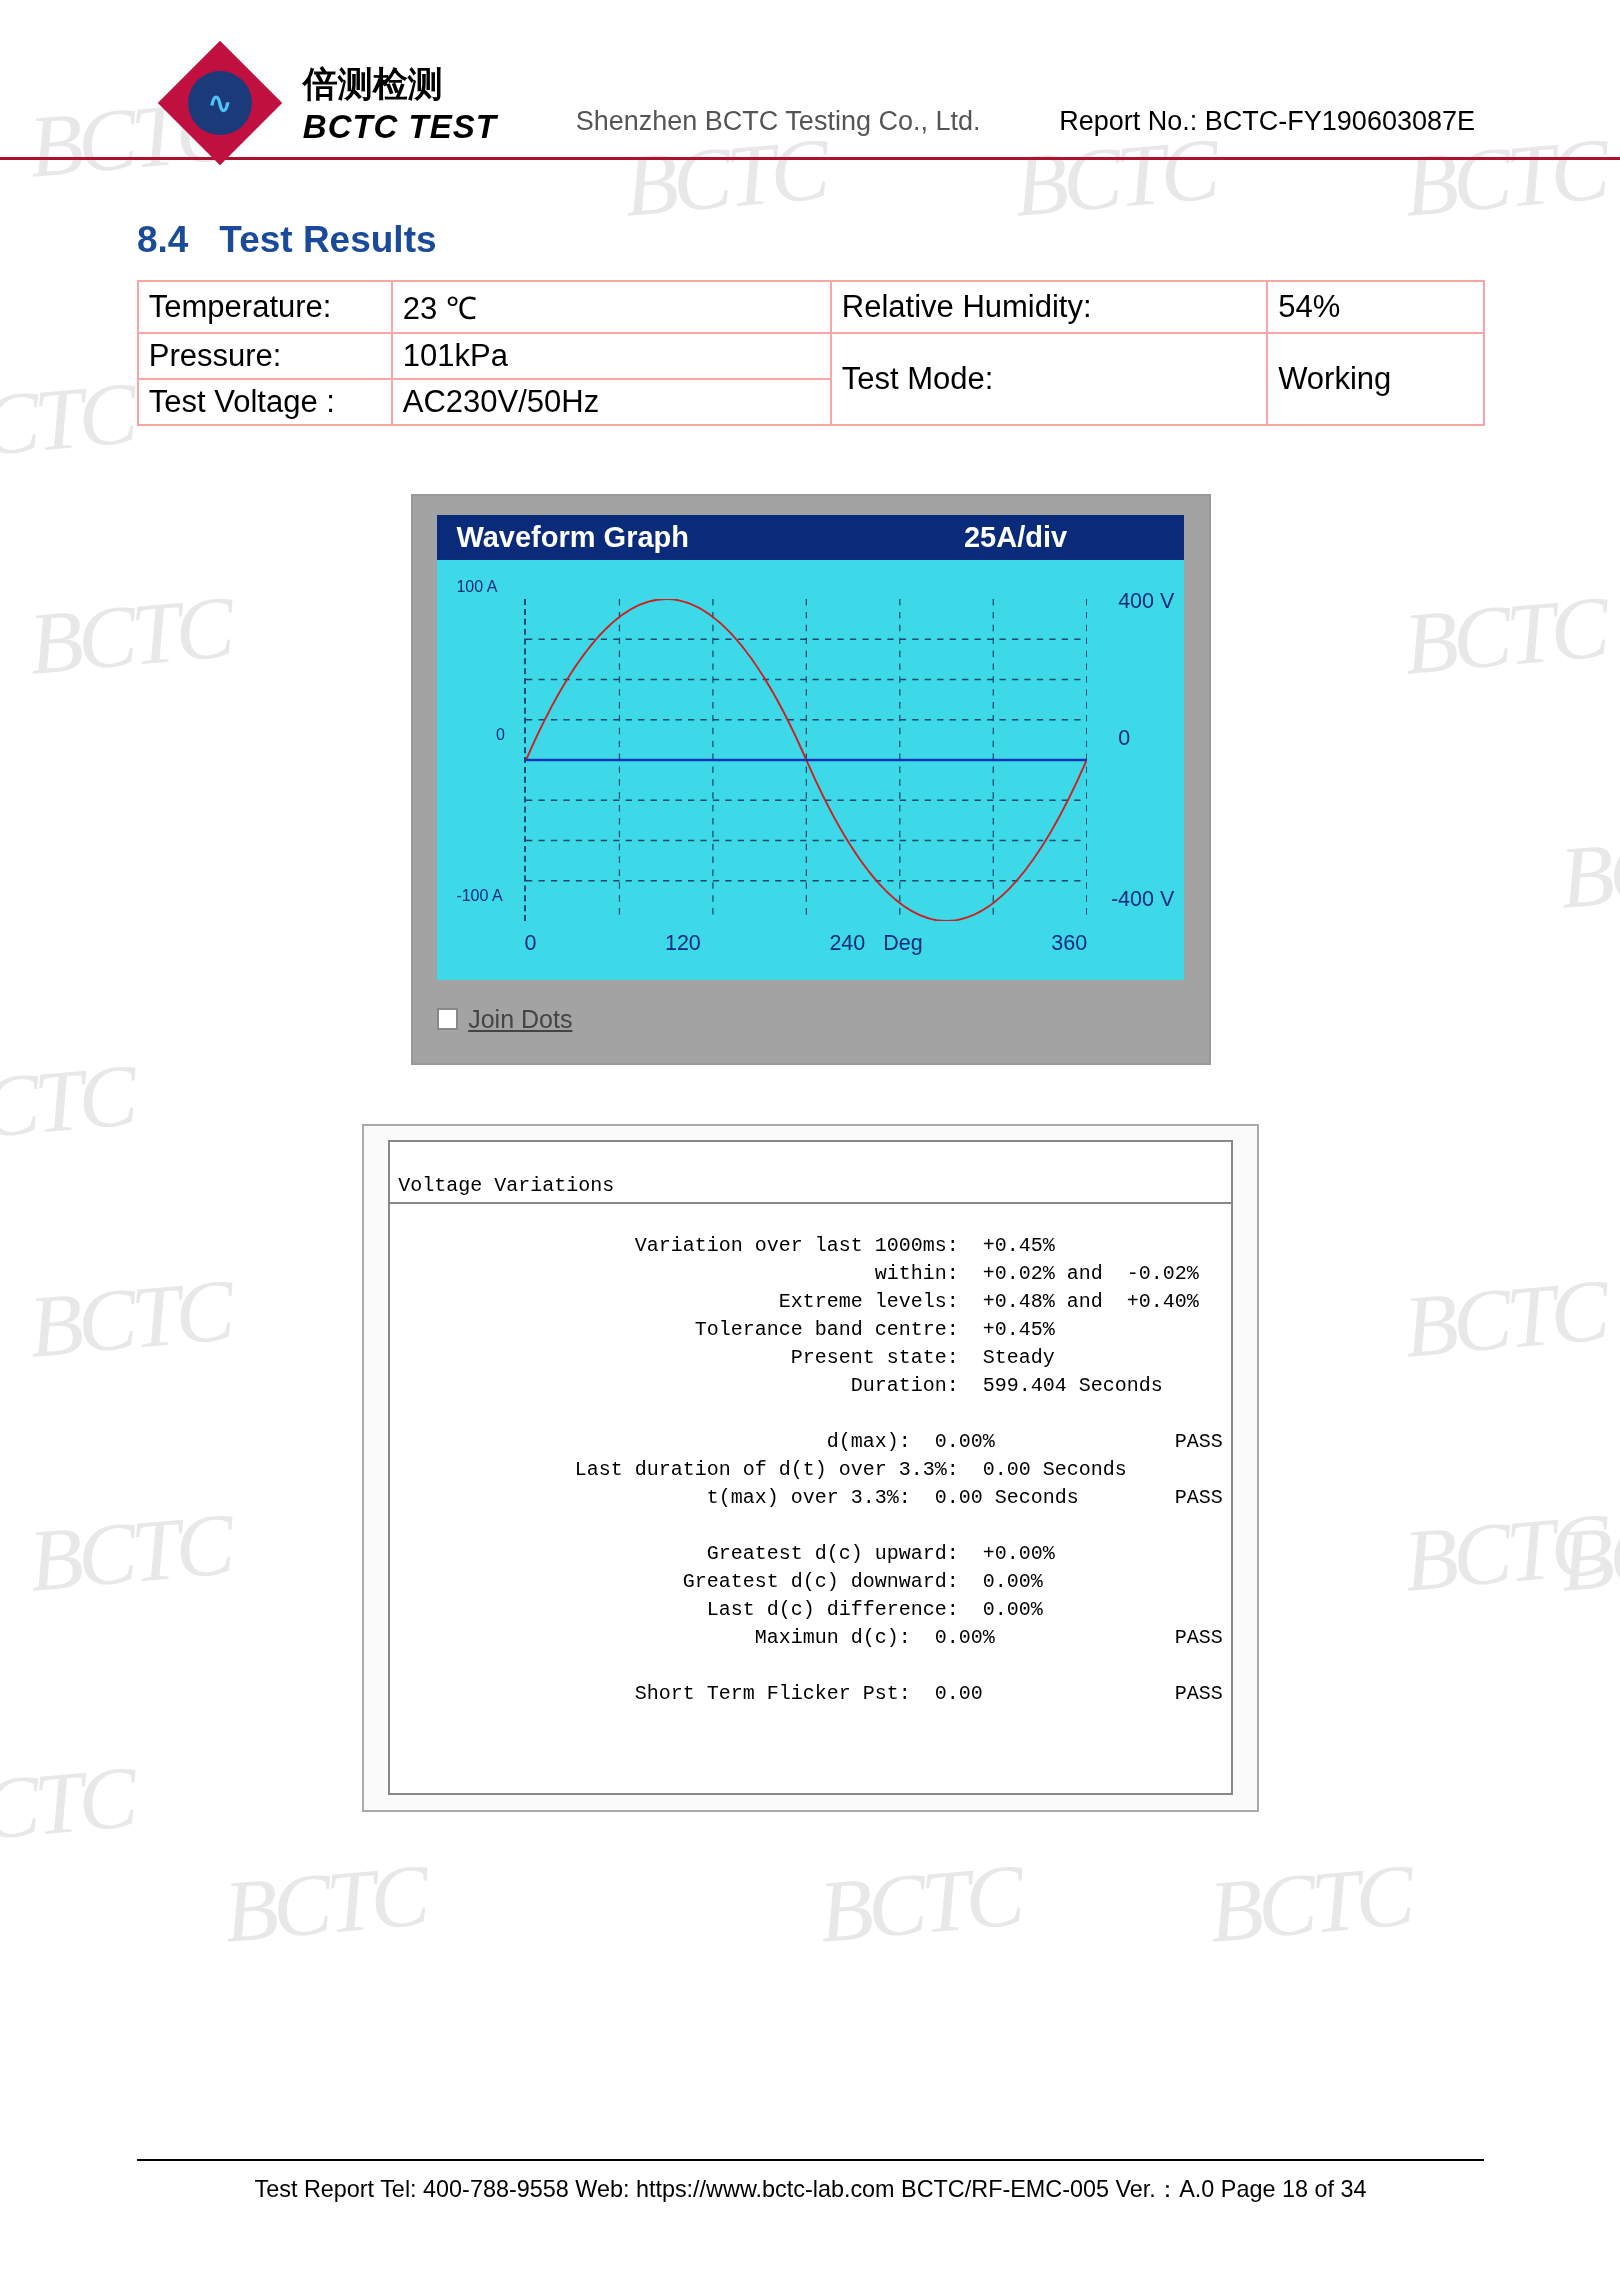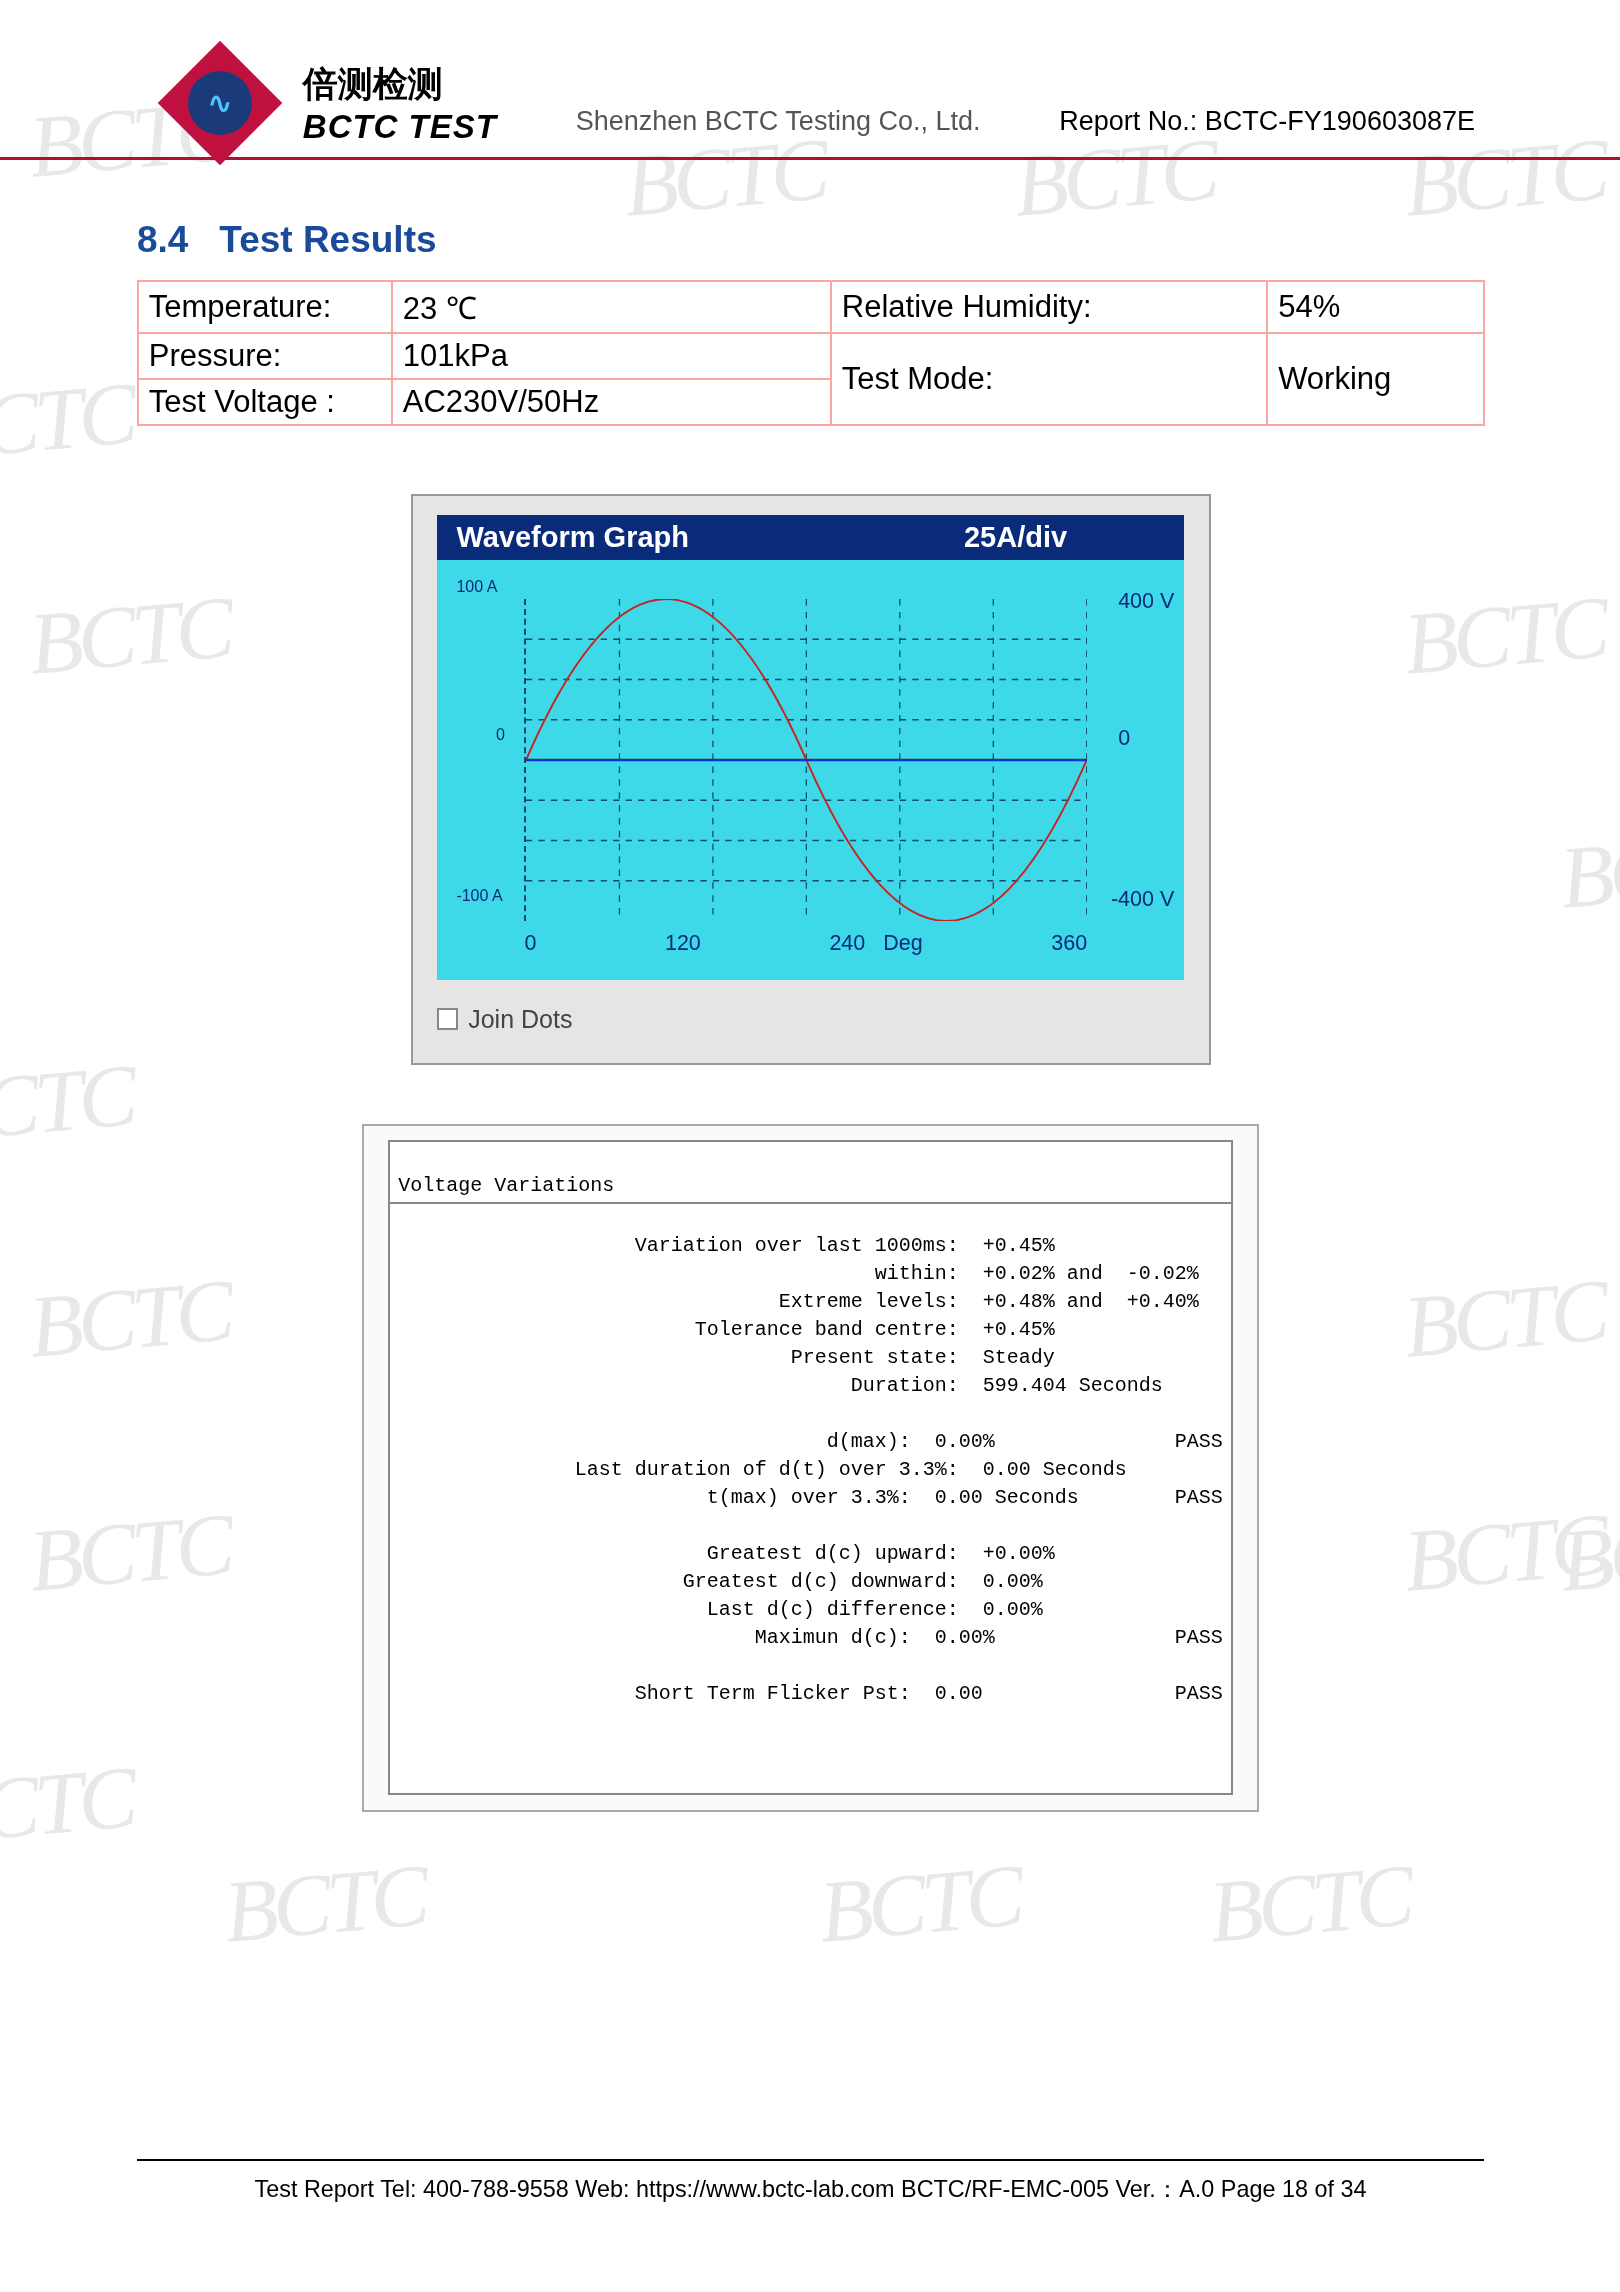--- a/index.html
+++ b/index.html
@@ -73,21 +73,21 @@
     font-size: 31px;
   }
   .info-table .label { width: 254px; }
   .info-table .val1 { width: 439px; }
 
   .graph-panel {
     margin: 68px auto 29px;
     width: 800px;
     border: 2px solid #999;
     padding: 19.5px 24.4px 29px;
-    background: #e5e5e5;
+    background: #a3a3a3;
   }
   .graph-header {
     background: #0a2a7a;
     color: #fff;
     display: flex;
     justify-content: space-between;
     padding: 5.9px 117px 5.9px 19.5px;
     font-size: 29px;
     font-weight: bold;
   }
@@ -100,21 +100,21 @@
   .graph-ylabel-r { position:absolute; font-size:21.5px; color:#0a2a7a; right: 9.8px;}
   .plot-area {
     margin: 19.5px 68px 9.8px 68px;
     background: #3dd9e8;
     height: 322px;
     position: relative;
     border-left: 2px dashed #0a4a6a;
   }
   .plot-svg { width: 100%; height: 100%; }
   .xaxis { display:flex; justify-content:space-between; margin: 4.9px 68px 0 68px; font-size: 21.5px; color:#0a2a7a; }
-  .join-dots { margin-top: 24.4px; font-size: 25px; color: #444; display:flex; align-items:center; gap:9.8px;}
+  .join-dots { margin-top: 24.4px; font-size: 25px; color: #444; display:flex; align-items:center; gap:9.8px;text-decoration:underline;}
   .join-dots-box { width:21.5px; height:21.5px; border:2px solid #888; background:#fff; }
 
   .vv-panel {
     width: 897px;
     margin: 59px auto 0;
     border: 2px solid #aaa;
     padding: 14.6px 24.4px;
     background: #fafafa;
   }
   .vv-inner {

